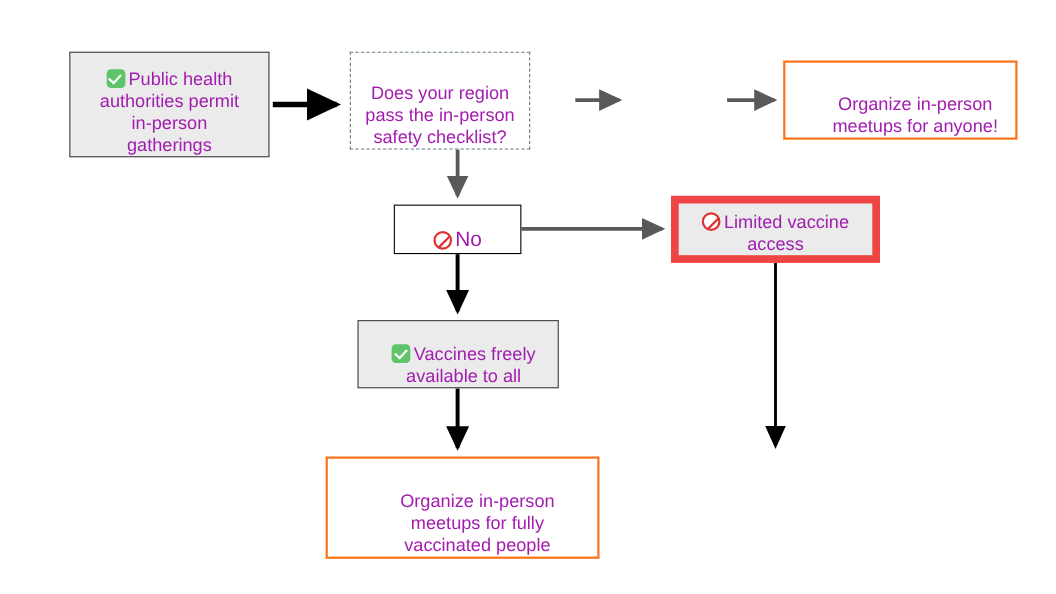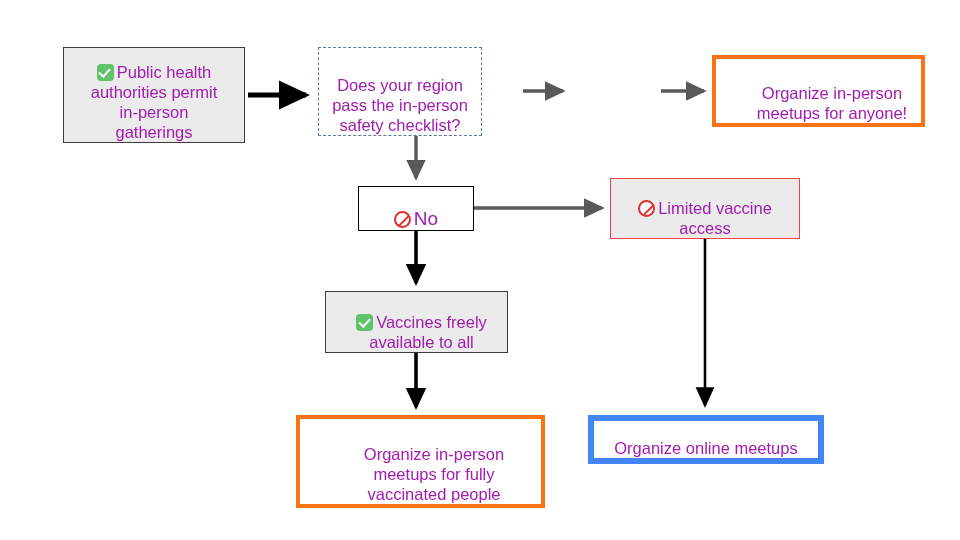--- a/index.html
+++ b/index.html
@@ -38,33 +38,33 @@
     white-space: pre-line;
   }
 
   
   .fill-gray {
     background: #ebebeb;
     border: 1px solid #3c3c3c;
   }
   .fill-gray-soft {
     background: #ebebeb;
-    border: 1px solid #ef4444;
+    border: 7px solid #ef4444;
   }
   .fill-white {
     background: #ffffff;
     border: 1px solid #000000;
   }
   .dashed-box {
     background: transparent;
     border: 1.4px dashed #5f7b8c;
   }
   .teal-box {
     background: #ffffff;
-    border: 4px solid #f97316;
+    border: 2px solid #f97316;
     padding-left: 27px;
   }
   .blue-box {
     background: #ffffff;
     border: 6px solid #4285f4;
   }
 
   
   .emoji {
     display: inline-block;
@@ -194,17 +194,14 @@
     <span class="txt"><span class="emoji emoji-check"></span><span>Vaccines freely
 available to all</span></span>
   </div>
 
   <div class="node teal-box" style="left:296px; top:415px; width:249px; height:93px; font-size:16.5px;">
     <span class="txt">Organize in-person
 meetups for fully
 vaccinated people</span>
   </div>
 
-  <div class="node blue-box" style="left:588px; top:415px; width:236px; height:49px; font-size:16.5px;">
-    <span class="txt">Organize online meetups</span>
-  </div>
 
 </div>
 
 </body></html>

